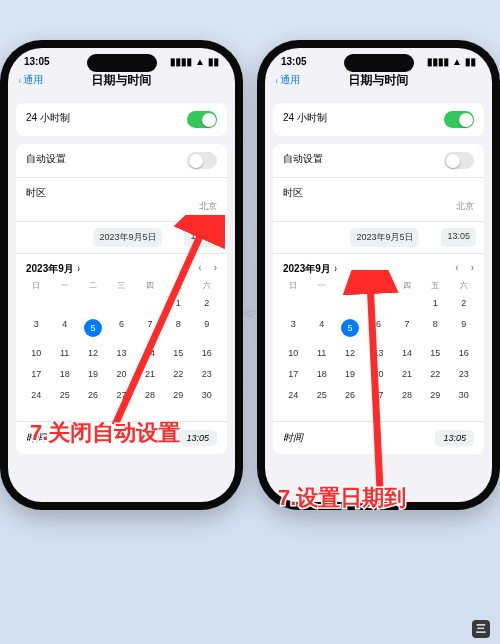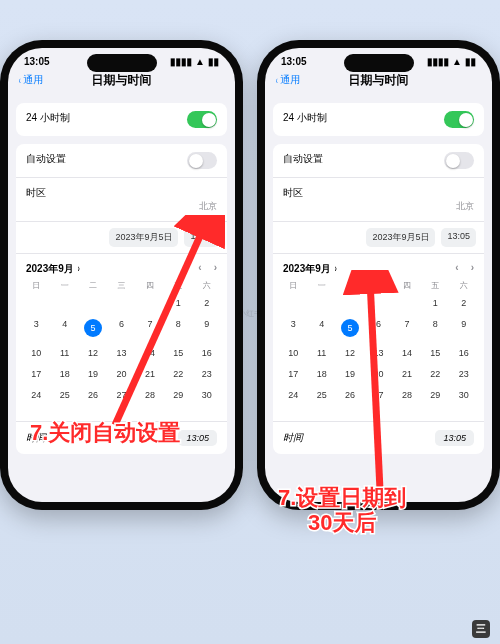--- a/index.html
+++ b/index.html
@@ -81,21 +81,21 @@
   .toggle.on{background:var(--ios-green);}
   .toggle.off{background:var(--light-gray);}
   .knob{
     position:absolute;top:1.5px;width:14px;height:14px;border-radius:50%;
     background:#fff;box-shadow:0 1px 2px rgba(0,0,0,.3);
   }
   .toggle.on .knob{right:1.5px;}
   .toggle.off .knob{left:1.5px;}
   .muted{color:var(--text-secondary);font-size:9px;margin-top:14px;}
   .pill{
-    display:flex;gap:6px;padding:6px 8px;justify-content:flex-end;
+    display:flex;gap:22px;padding:6px 8px;justify-content:flex-end;
     border-bottom:1px solid var(--divider);
   }
   .pill span{
     background:#eef0f2;border-radius:5px;padding:3px 6px;font-size:9px;color:#333;
   }
   .cal{padding:4px 6px 6px 6px;}
   .cal-head{
     display:flex;justify-content:space-between;align-items:flex-start;
     padding:4px 4px;font-size:10px;font-weight:600;
   }
@@ -377,18 +377,17 @@
       <marker id="ah2" markerWidth="12" markerHeight="12" refX="2" refY="4" orient="auto">
         <path d="M0,0 L0,8 L10,4 z" fill="#ff2a2a"></path>
       </marker>
     </defs>
   <line x1="60" y1="220" x2="50" y2="10" stroke="#ff2a2a" stroke-width="7" marker-end="url(#ah2)"></line>
 </svg>
 
 <div class="caption" style="left:30px;top:420px">7.关闭自动设置</div>
 <div class="caption" style="left:278px;top:485px;">
   <div>7.设置日期到</div>
-  <div>30天后</div>
 </div>
 
 <div class="watermark">
   <div class="wm-logo">三</div>
 </div>
 
 </body></html>

